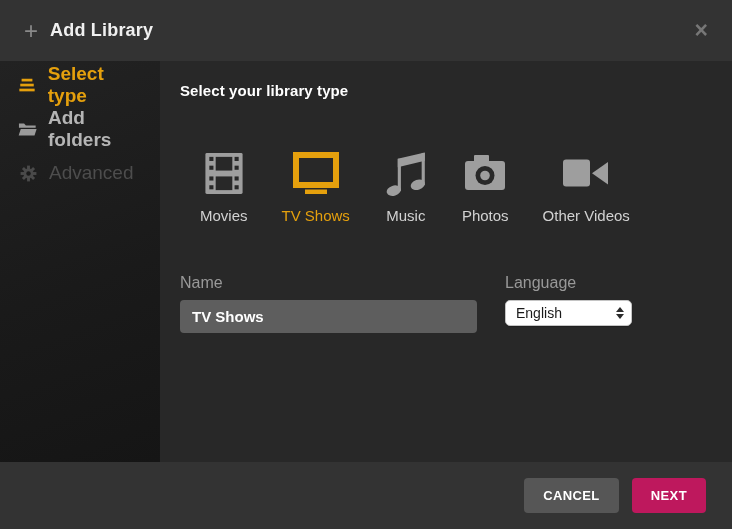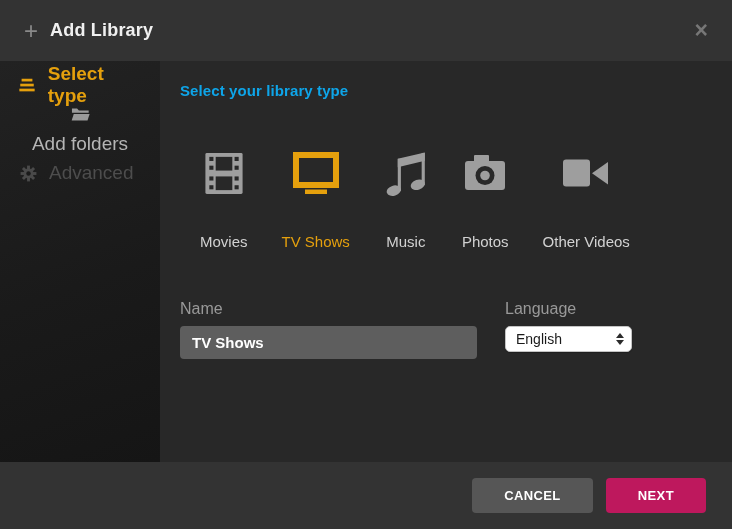--- a/index.html
+++ b/index.html
@@ -25,32 +25,32 @@
     position: absolute; top: 61px; left: 0; width: 160px; bottom: 67px;
     background: linear-gradient(160deg, #222222 0%, #1a1a1a 55%, #151515 100%);
     padding-top: 2px;
   }
   .side-item {
     height: 44px; display: flex; align-items: center; gap: 11px;
     padding: 0 18px; cursor: pointer; font-size: 19px;
   }
   .side-item .si-icon { width: 20px; display: flex; justify-content: center; align-items: center; }
   .side-item.active { color: #e5a00d; font-weight: 600; }
-  .side-item.normal { color: #b5b5b5; font-weight: 400; flex-direction: column; }
+  .side-item.normal { color: #b5b5b5; font-weight: 700; }
   .side-item.disabled { color: #4d4d4d; font-weight: 400; cursor: default; }
 
   
   .content {
     position: absolute; top: 61px; left: 160px; right: 0; bottom: 67px;
     background: #282828; padding: 21px 20px;
   }
-  .content-heading { color: #0ea5e9; font-size: 15px; font-weight: 700; letter-spacing: .1px; }
+  .content-heading { color: #ffffff; font-size: 15px; font-weight: 700; letter-spacing: .1px; }
 
   .types { display: flex; gap: 34px; margin: 50px 0 0 20px; align-items: flex-end; }
-  .type { display: flex; flex-direction: column; align-items: center; cursor: pointer; gap: 26px; }
+  .type { display: flex; flex-direction: column; align-items: center; cursor: pointer; }
   .type .t-icon { height: 48px; display: flex; align-items: center; justify-content: center; color: #9e9e9e; }
   .type .t-label { margin-top: 10px; font-size: 15px; color: #d2d2d2; white-space: nowrap; }
   .type.selected .t-icon { color: #e5a00d; }
   .type.selected .t-label { color: #e5a00d; }
 
   .fields { display: flex; margin-top: 50px; }
   .field-label { display: block; color: #999999; font-size: 16px; }
   .name-col { width: 297px; }
   .name-input {
     margin-top: 8px; width: 297px; height: 33px; background: #5e5e5e; border: none;
@@ -70,21 +70,21 @@
 
   
   .footer {
     position: absolute; left: 0; right: 0; bottom: 0; height: 67px;
     background: #333333; display: flex; align-items: center; justify-content: flex-end;
     gap: 13px; padding-right: 26px;
   }
   .btn {
     height: 35px; border: none; border-radius: 4px; color: #ffffff;
     font-family: inherit; font-size: 13px; font-weight: 700; letter-spacing: .4px;
-    padding: 0 32px; cursor: pointer;
+    padding: 0 19px; cursor: pointer;
   }
   .btn-cancel { background: #565656; }
   .btn-next { background: #be185d; }
 
   svg { display: block; }
 </style>
 </head>
 <body>
 
 <div class="app">

